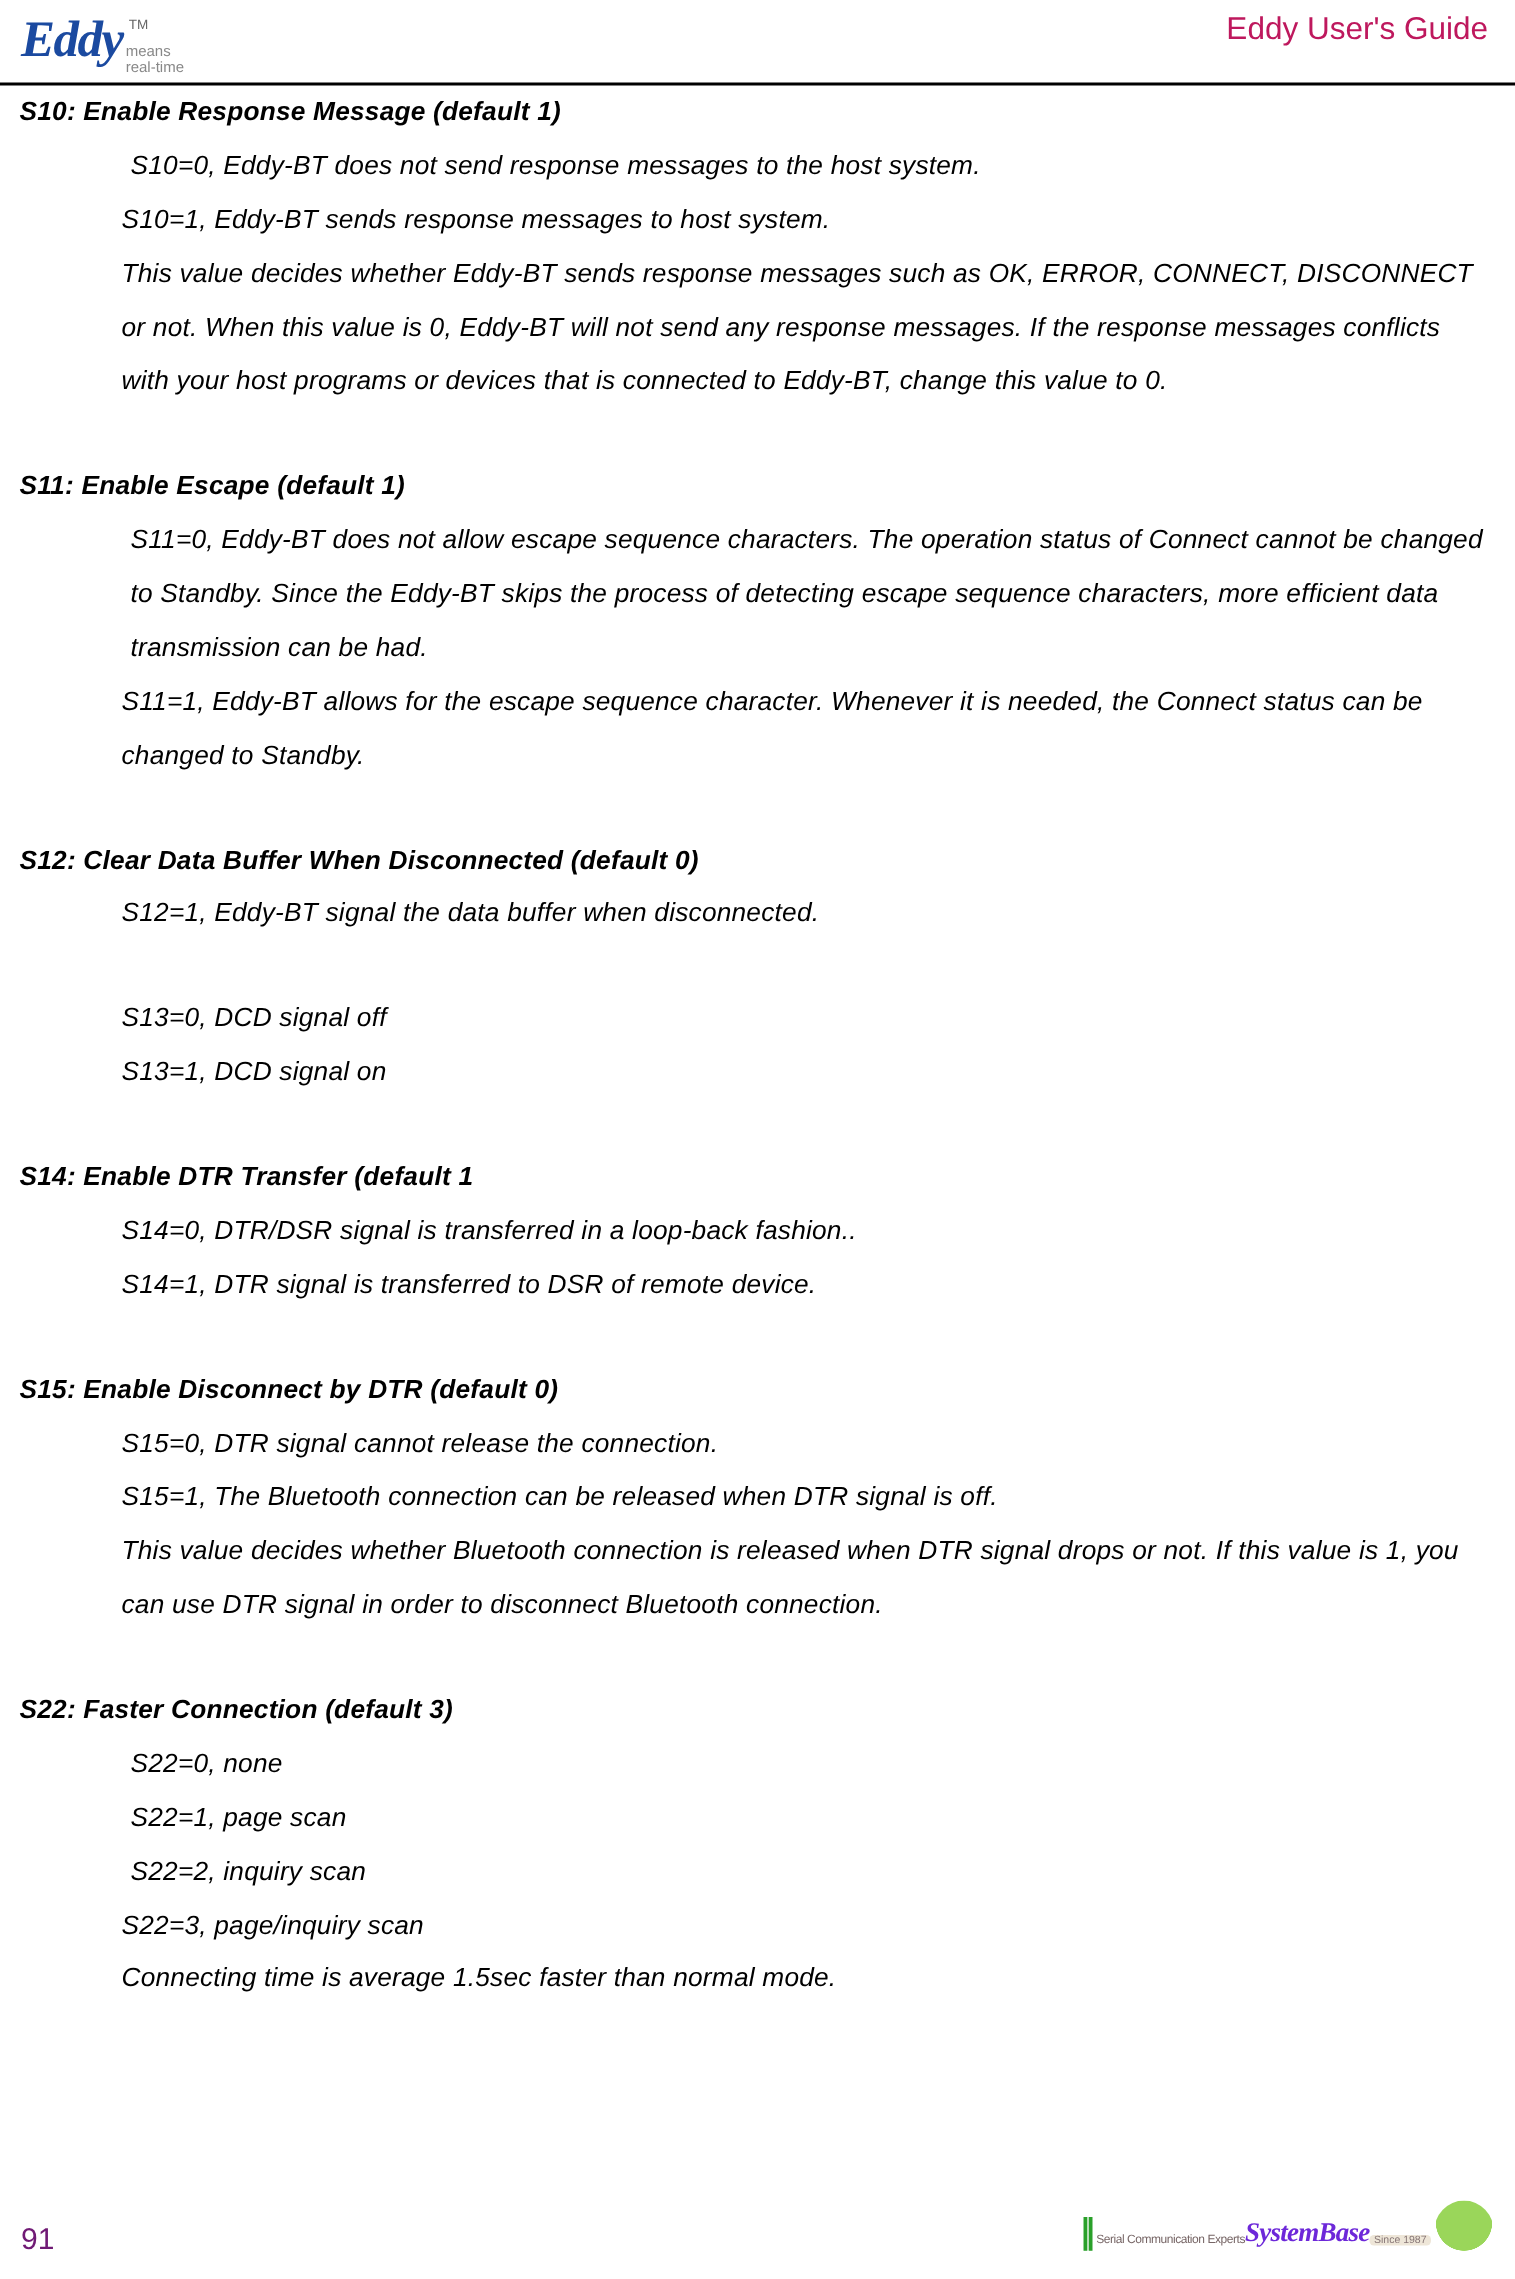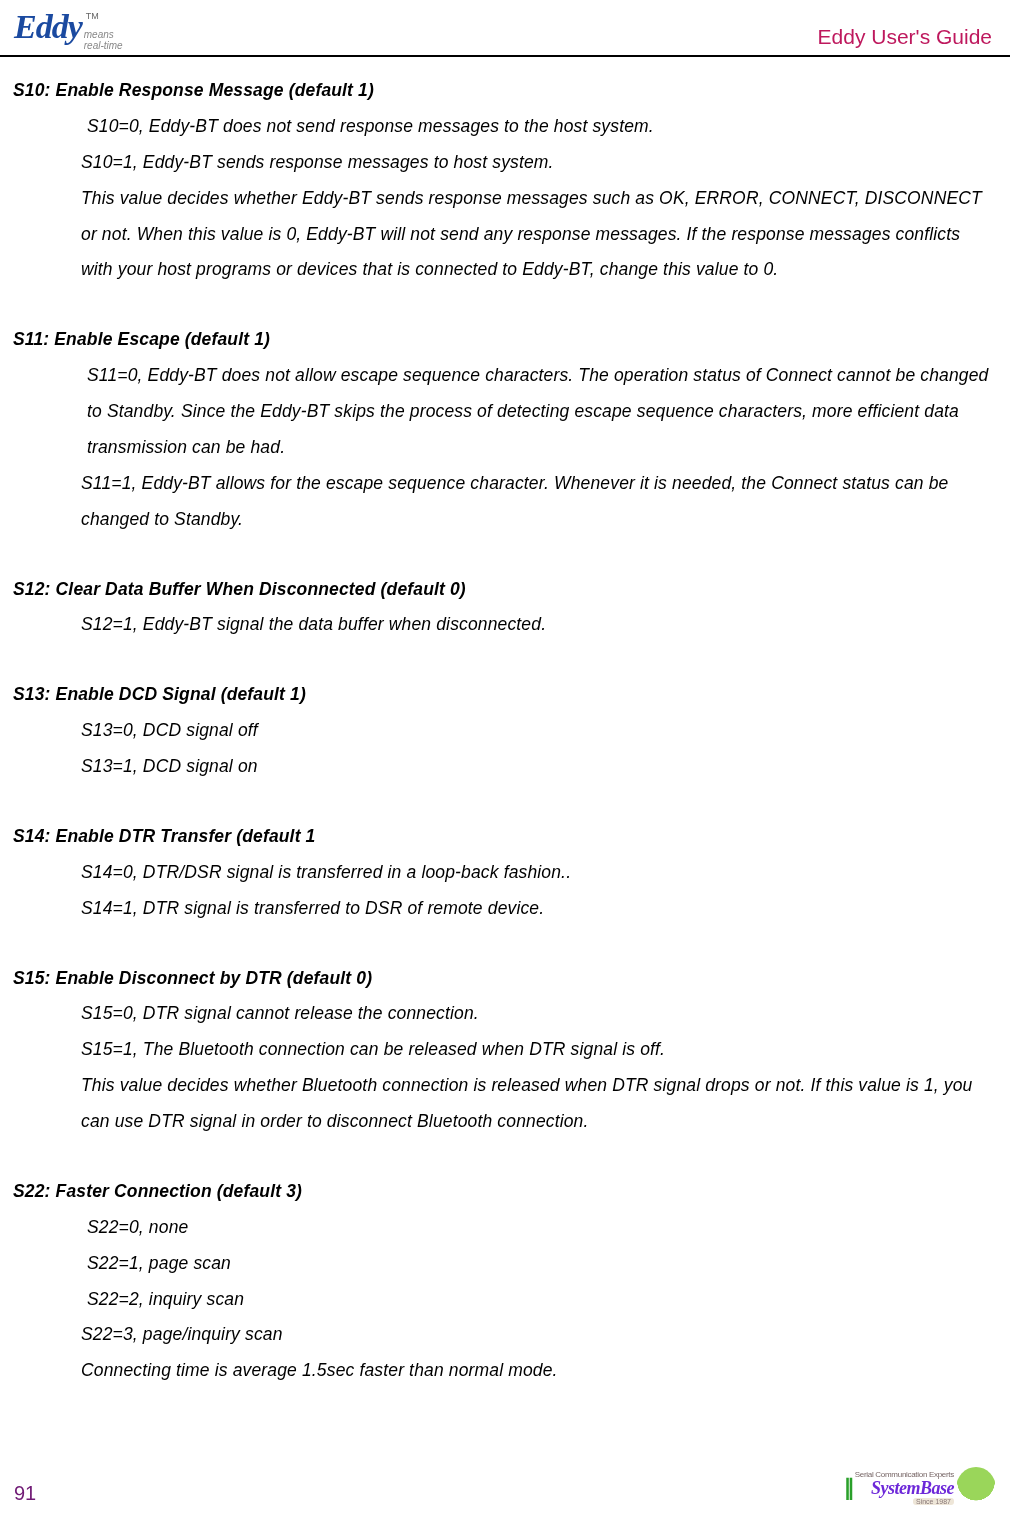--- a/index.html
+++ b/index.html
@@ -8,24 +8,22 @@
       width: 1010px;
       height: 1519px;
       background: white;
       color: #000;
       position: relative;
       padding: 0;
     }
     .header {
       display: flex;
       justify-content: space-between;
-      align-items: flex-end;
       padding: 8px 18px 4px 14px;
       border-bottom: 2px solid #000;
-      margin-bottom: 16px;
     }
     .logo {
       display: flex;
       align-items: flex-start;
       gap: 4px;
     }
     .logo-main {
       font-family: Georgia, 'Times New Roman', serif;
       font-weight: bold;
       font-style: italic;
@@ -34,21 +32,20 @@
       letter-spacing: -1px;
     }
     .logo-tm {
       font-size: 9px;
       color: #666;
       margin-top: 3px;
     }
     .logo-tag {
       font-size: 10px;
       color: #888;
-      font-style: italic;
       line-height: 1.1;
       margin-top: 8px;
       margin-left: -2px;
     }
     .header-title {
       font-size: 21px;
       color: #be185d;
       padding-bottom: 2px;
     }
     .content {
@@ -79,21 +76,20 @@
     .footer-logo {
       position: absolute;
       right: 14px;
       bottom: -4px;
       display: flex;
       align-items: center;
       gap: 2px;
     }
     .footer-brand-wrap {
       display: flex;
-      flex-direction: column;
       align-items: flex-end;
       line-height: 1;
     }
     .footer-expert {
       font-size: 8px;
       color: #766;
       letter-spacing: -0.3px;
     }
     .footer-brand {
       font-family: Georgia, 'Times New Roman', serif;
@@ -158,21 +154,20 @@
     <div class="indent1">S11=0, Eddy-BT does not allow escape sequence characters. The operation status of Connect cannot be changed to Standby. Since the Eddy-BT skips the process of detecting escape sequence characters, more efficient data transmission can be had.</div>
     <div class="indent2">S11=1, Eddy-BT allows for the escape sequence character. Whenever it is needed, the Connect status can be changed to Standby.</div>
   </div>
 
   <div class="section-block">
     <div class="section-heading">S12: Clear Data Buffer When Disconnected (default 0)</div>
     <div class="indent2">S12=1, Eddy-BT signal the data buffer when disconnected.</div>
   </div>
 
   <div class="section-block">
-    <div class="section-heading">S13: Enable DCD Signal (default 1)</div>
     <div class="indent2">S13=0, DCD signal off</div>
     <div class="indent2">S13=1, DCD signal on</div>
   </div>
 
   <div class="section-block">
     <div class="section-heading">S14: Enable DTR Transfer (default 1</div>
     <div class="indent2">S14=0, DTR/DSR signal is transferred in a loop-back fashion..</div>
     <div class="indent2">S14=1, DTR signal is transferred to DSR of remote device.</div>
   </div>
 

